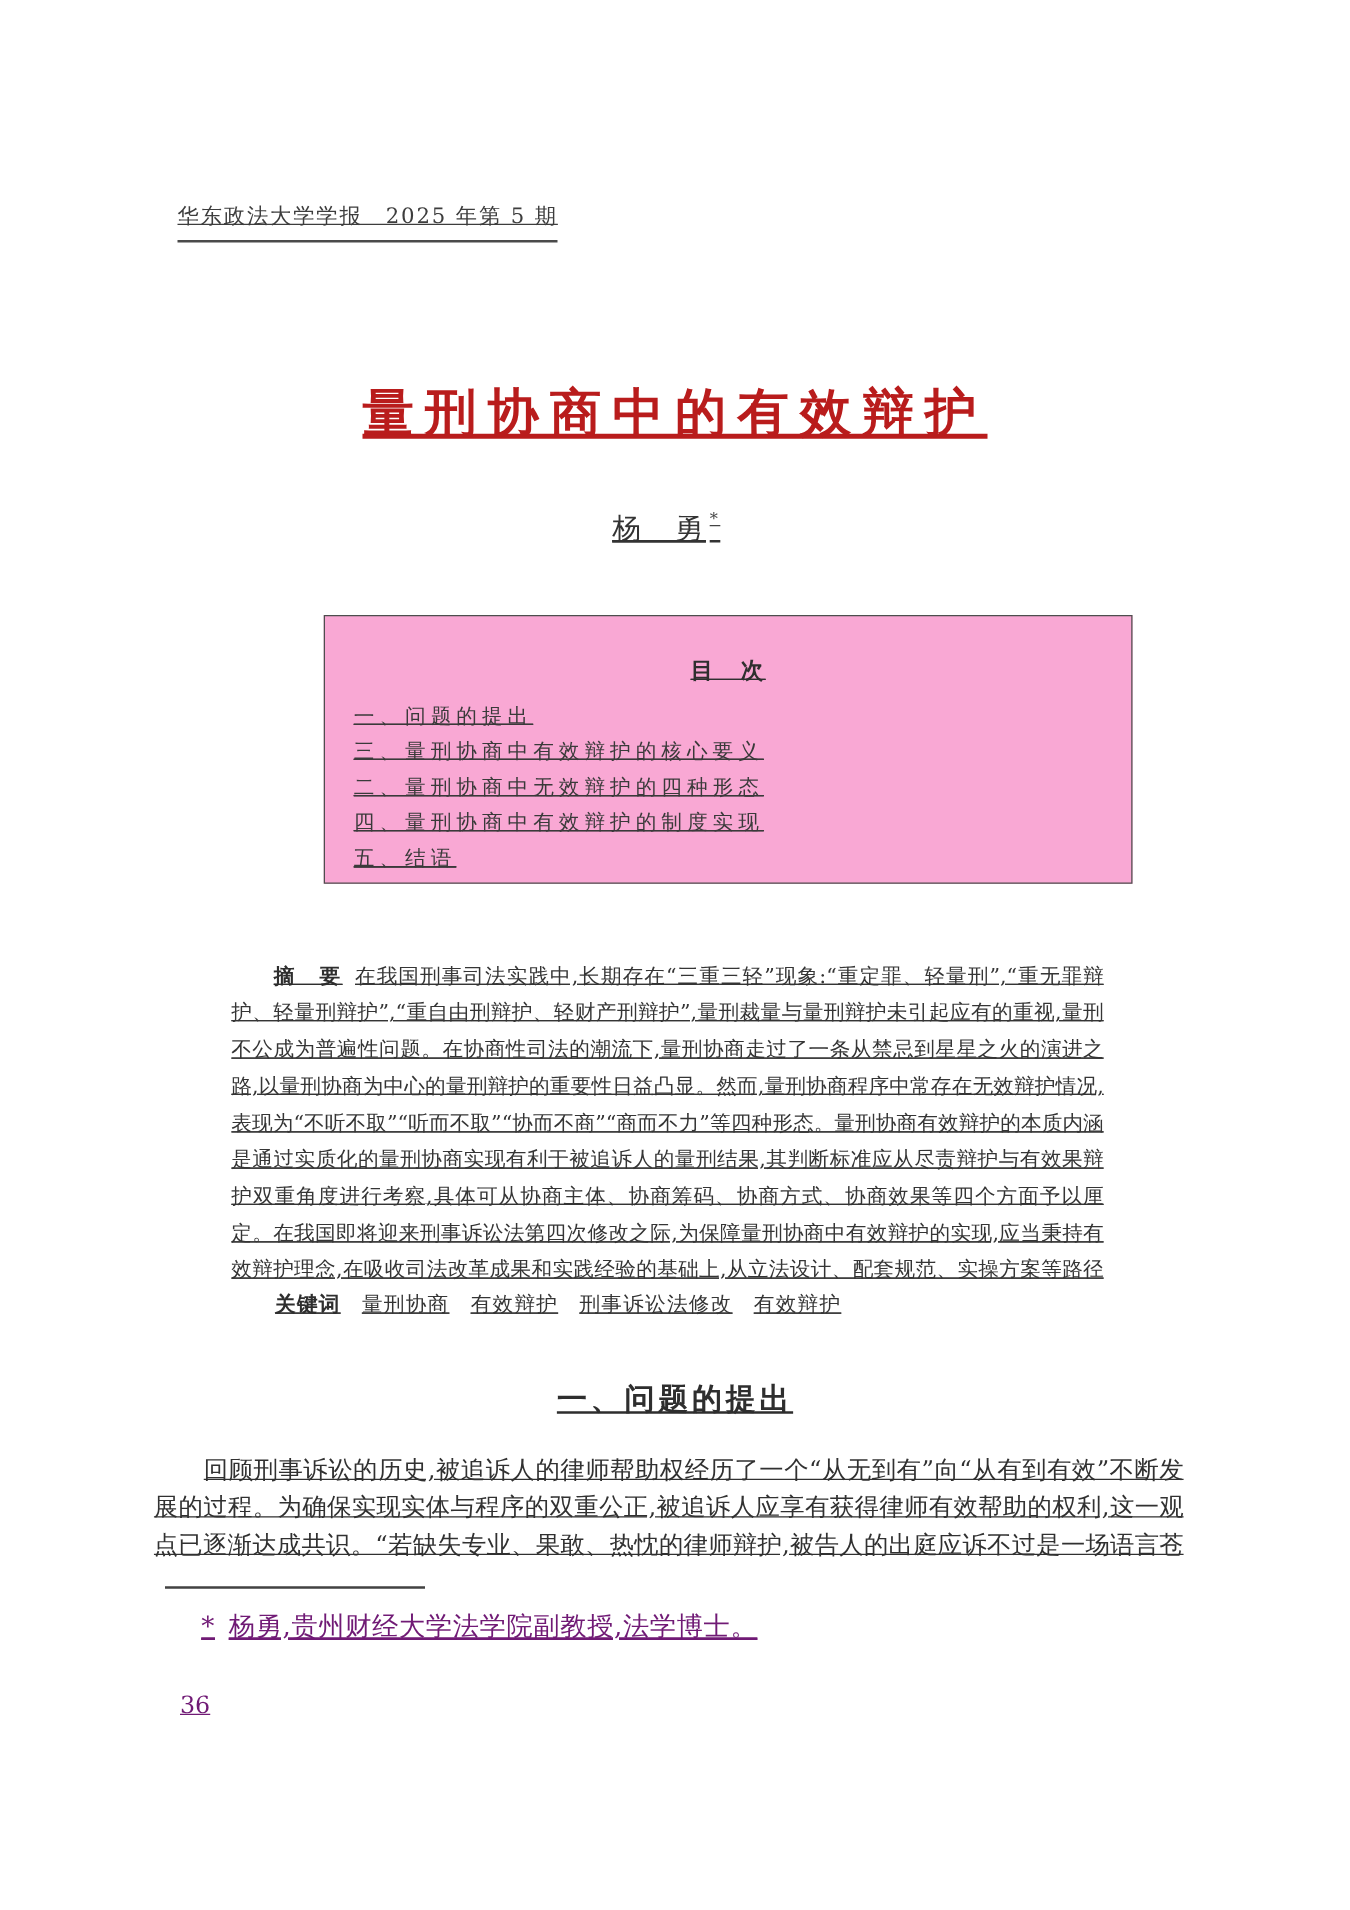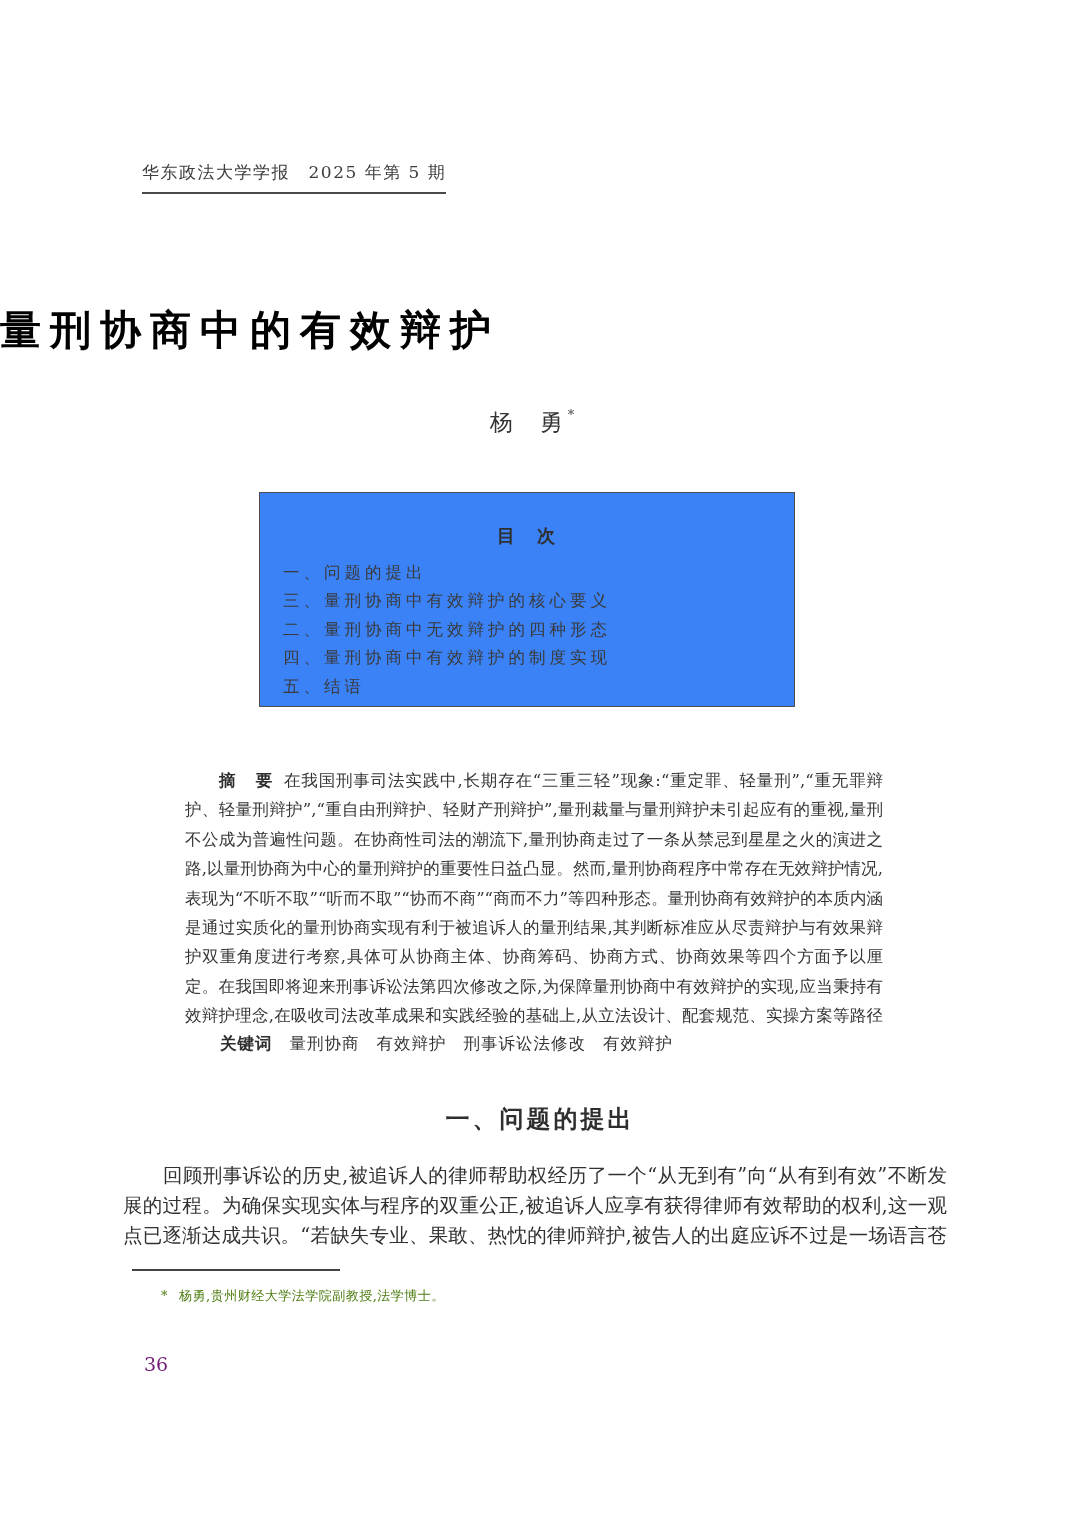--- a/index.html
+++ b/index.html
@@ -1,15 +1,15 @@
 <!DOCTYPE html>
 <html><head>
 <meta charset="utf-8">
 <style>
-  * { margin: 0; padding: 0; box-sizing: border-box; }
+  * { margin: 0; padding: 0; box-sizing: border-box; text-decoration: underline; }
   html, body { background: #ffffff; }
   .page {
     position: relative;
     width: 1080px;
     height: 1528px;
     margin: 0 auto;
     background: #ffffff;
     font-family: "DejaVu Serif", serif;
     color: #333333;
     overflow: hidden;
@@ -24,25 +24,25 @@
     letter-spacing: 1.5px;
     color: #3d3d3d;
     padding-bottom: 8px;
     border-bottom: 2px solid #4a4a4a;
   }
 
   .article-title {
     position: absolute;
     left: 0; right: 0;
     top: 303px;
-    text-align: left;
+    text-align: center;
     font-size: 41px;
     font-weight: 600;
     letter-spacing: 9px;
-    color: #000000;
+    color: #b91c1c;
   }
 
   .author-line {
     position: absolute;
     left: 0; right: 17px;
     top: 407px;
     text-align: center;
     font-size: 23px;
     letter-spacing: 2px;
     color: #333333;
@@ -52,24 +52,24 @@
     position: relative;
     top: -2px;
     left: 3px;
     color: #444444;
   }
 
   .toc-box {
     position: absolute;
     left: 259px;
     top: 492px;
-    width: 536px;
+    width: 647px;
     height: 215px;
     border: 1.5px solid #4e4e4e;
-    background: #3b82f6;
+    background: #f9a8d4;
   }
   .toc-heading {
     margin-top: 31px;
     text-align: center;
     font-size: 18px;
     letter-spacing: 2px;
     color: #2f2f2f;
   }
   .toc-list { margin-top: 11px; padding-left: 23px; }
   .toc-item {
@@ -143,23 +143,23 @@
     position: absolute;
     left: 132px;
     top: 1269px;
     width: 208px;
     border-top: 2px solid #424242;
   }
   .footnote {
     position: absolute;
     left: 161px;
     top: 1287px;
-    font-size: 13px;
+    font-size: 21px;
     letter-spacing: 0.5px;
-    color: #4d7c0f;
+    color: #701a75;
     white-space: nowrap;
   }
   .footnote .fn-symbol { margin-right: 11px; }
 
   .page-number {
     position: absolute;
     left: 144px;
     top: 1353px;
     font-size: 19px;
     color: #701a75;

